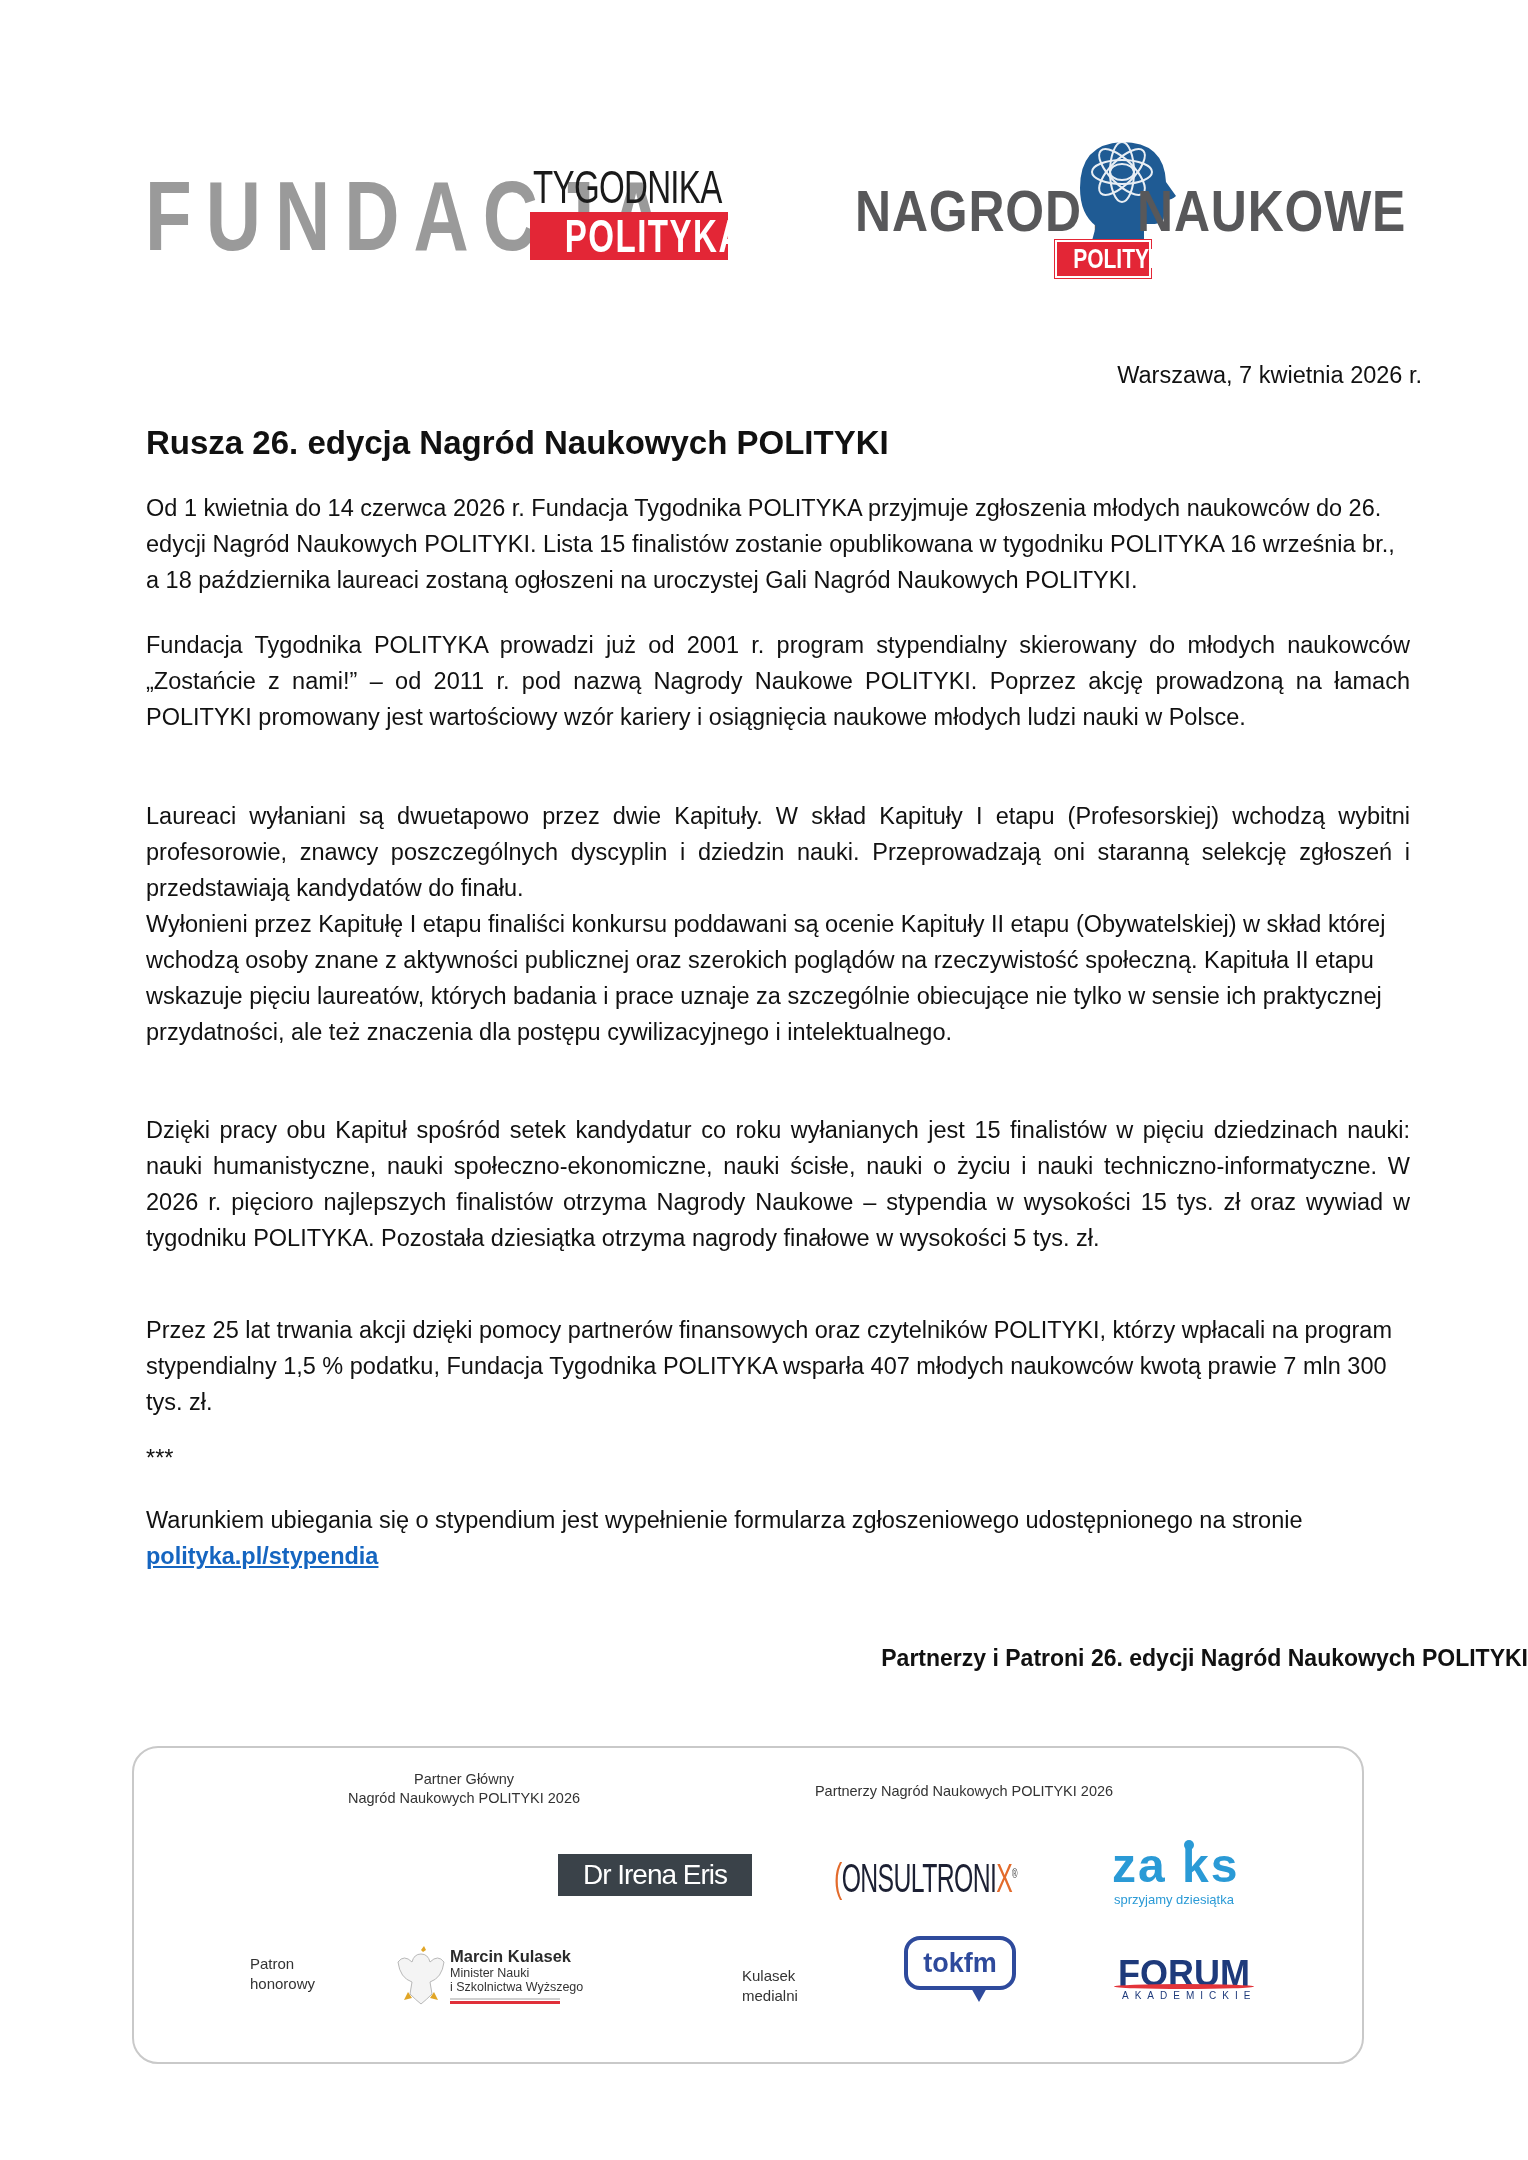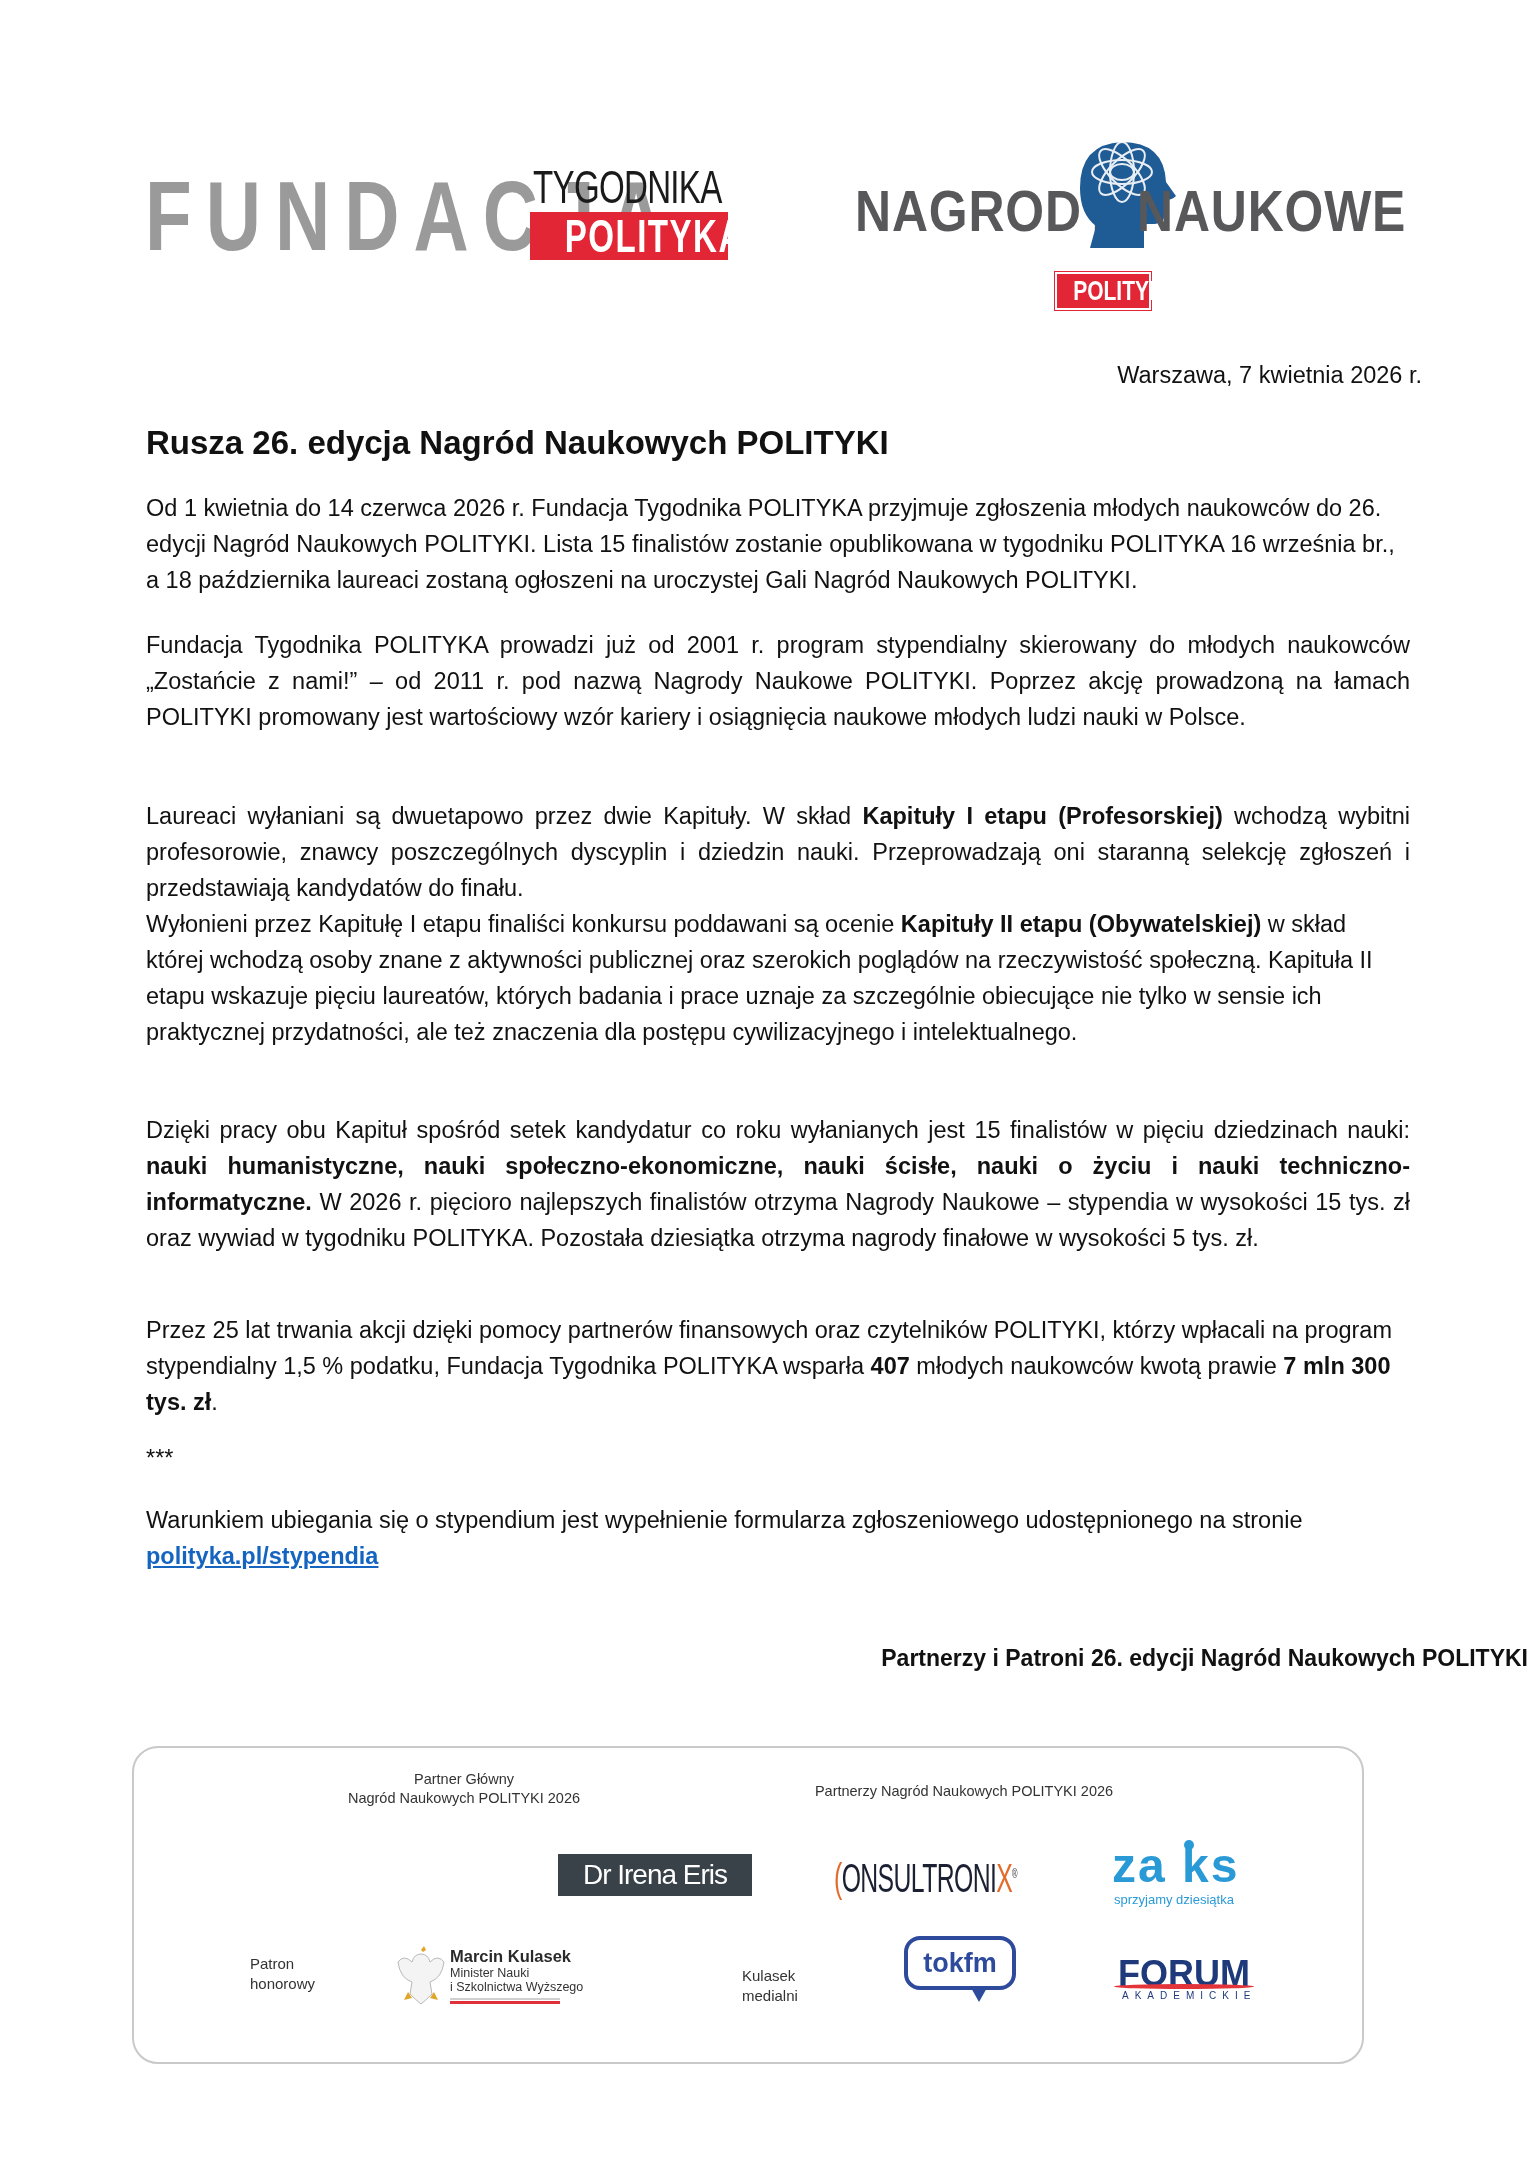--- a/index.html
+++ b/index.html
@@ -20,30 +20,30 @@
   .fund-pol span { display:inline-block; transform:scaleX(0.72); }
 
   #logo-nagrody { left:855px; top:130px; width:540px; height:150px; }
   .ng-left, .ng-right { position:absolute; top:52px; font-weight:bold; font-size:58px; line-height:58px;
                         color:#58585a; letter-spacing:1px; transform:scaleX(0.86); transform-origin:left top; }
   .ng-left { left:0; }
   .ng-right { left:282px; }
   .ng-head { position:absolute; left:205px; top:6px; width:120px; height:112px; }
   .ng-pol { position:absolute; left:200px; top:110px; width:92px; height:34px; background:#e32636;
             color:#fff; font-weight:bold; font-size:28px; line-height:34px; text-align:center;
-            border:2px solid #fff; outline:1px solid #e32636;margin-top:32px; }
+            border:2px solid #fff; outline:1px solid #e32636; }
   .ng-pol span { display:inline-block; transform:scaleX(0.75); }
 
   
   .txt { font-family:"Liberation Sans", sans-serif; font-size:23.5px; line-height:36px; color:#111; }
   #date-line { right:106px; top:357px; text-align:right; }
   #doc-title { left:146px; top:421px; font-size:33px; font-weight:bold; line-height:44px; color:#111; }
   .para { left:146px; width:1264px; }
   .just { text-align:justify; text-align-last:left; }
-  b { font-weight:bold; }
+  b { font-weight:normal; }
   a.link { color:#1565c0; font-weight:bold; text-decoration:underline; }
 
   #p1 { top:490px; }
   #p2 { top:627px; }
   #p3 { top:798px; }
   #p4 { top:1112px; }
   #p5 { top:1312px; }
   #stars { top:1440px; left:146px; }
   #p6 { top:1502px; }
   #partners-heading { top:1640px; left:0; width:1528px; text-align:right; font-weight:bold; font-size:23px; }

